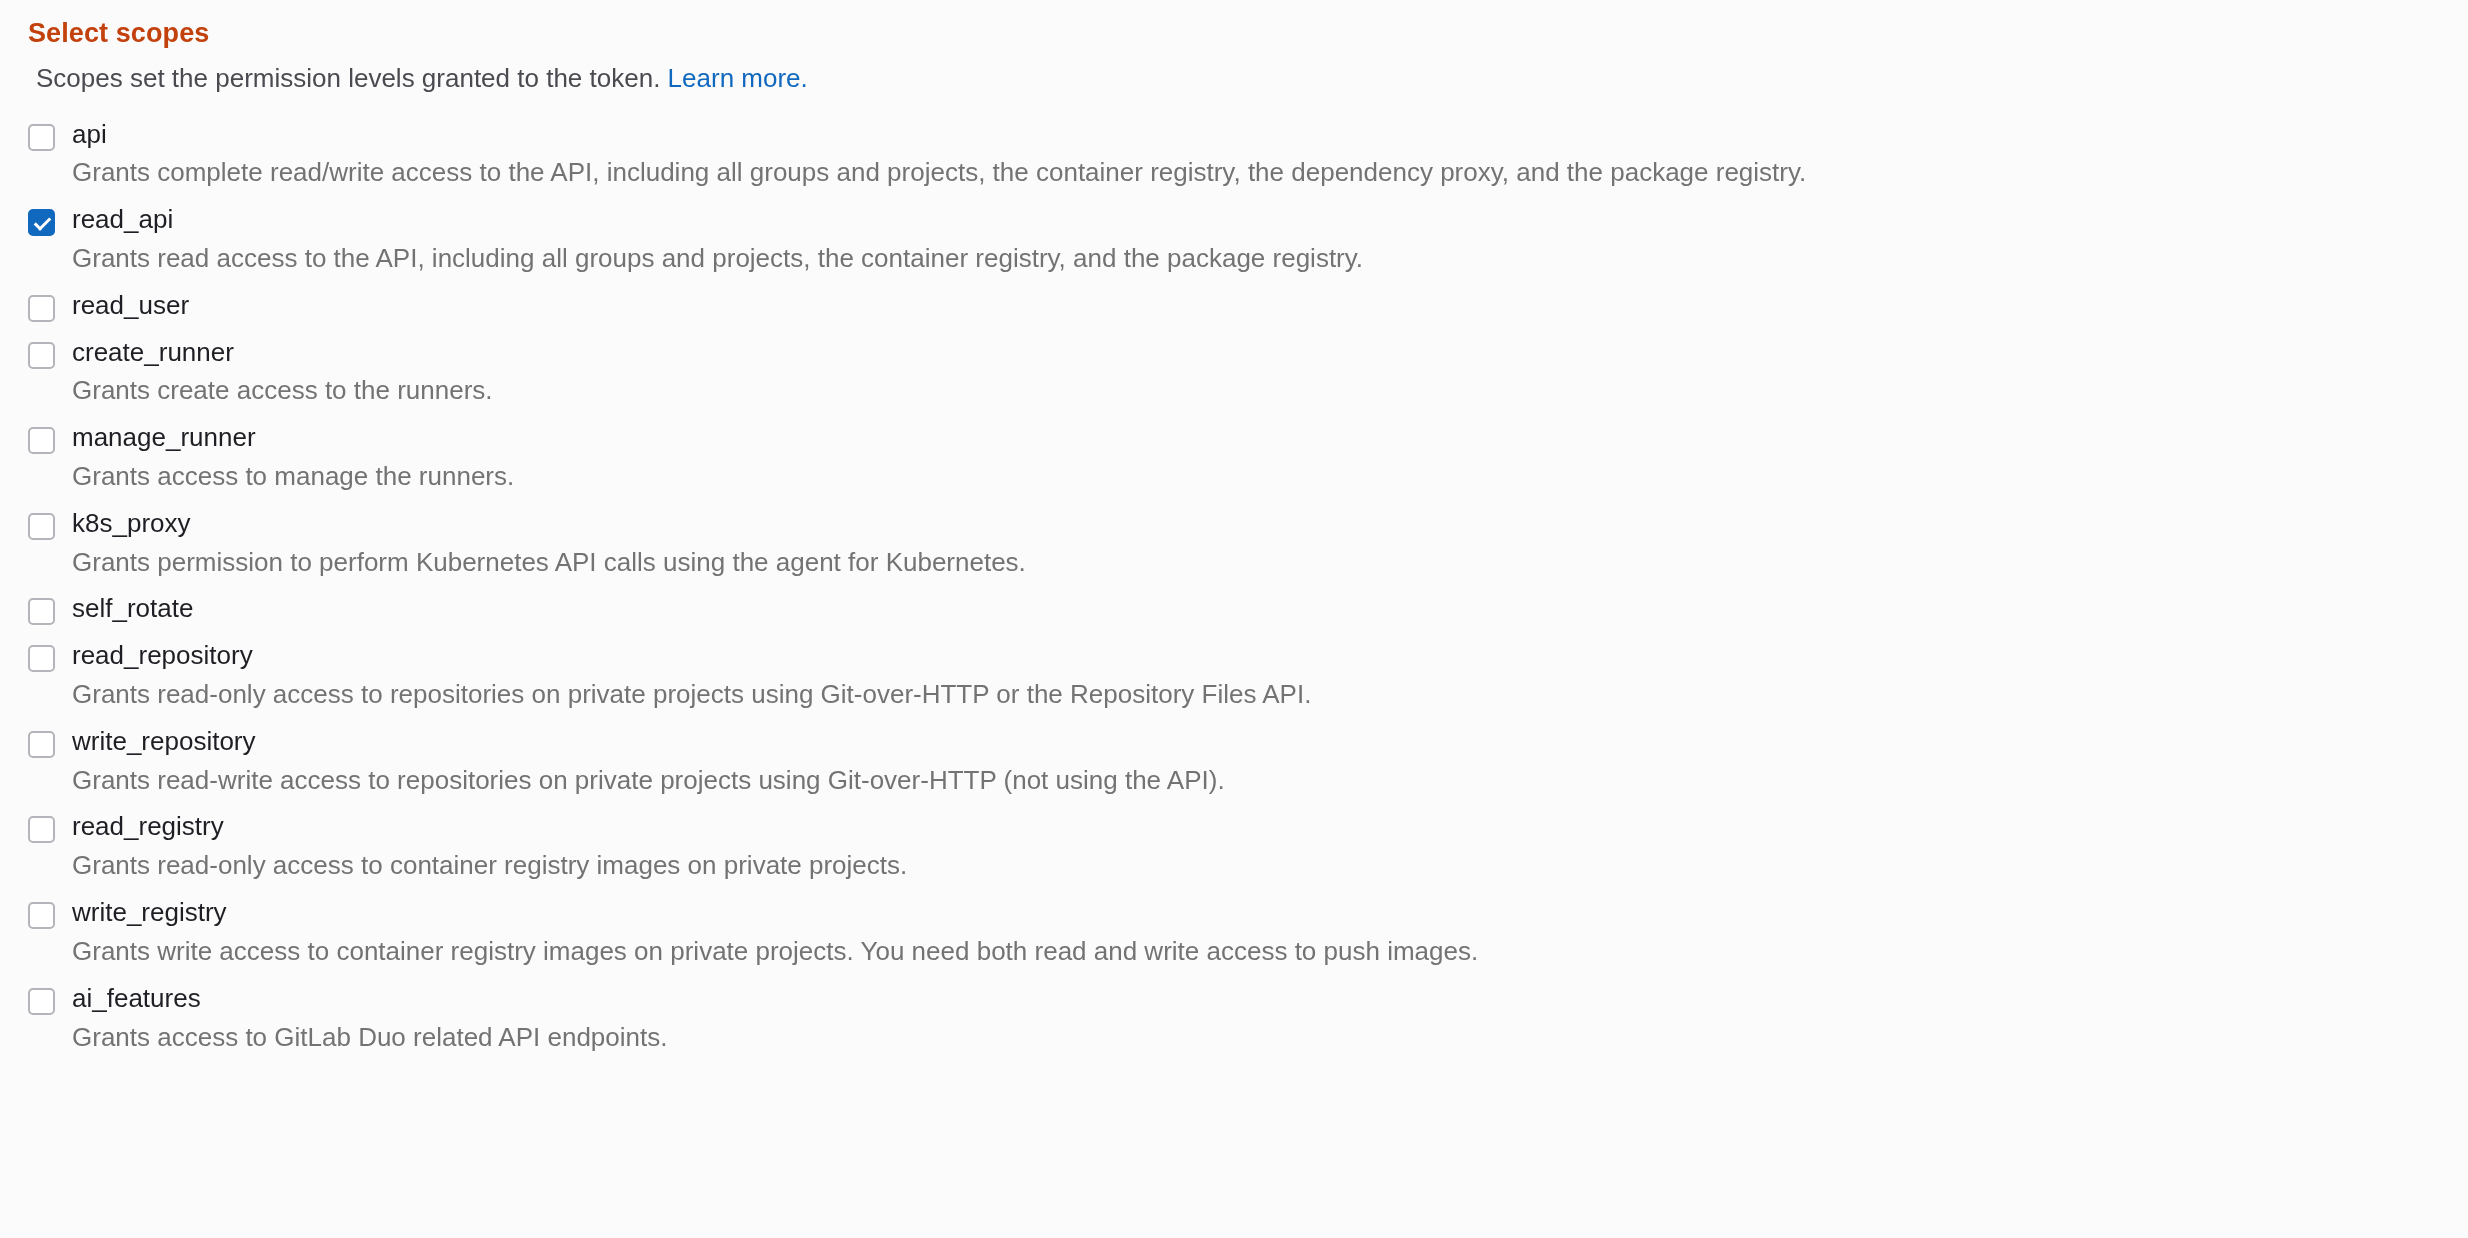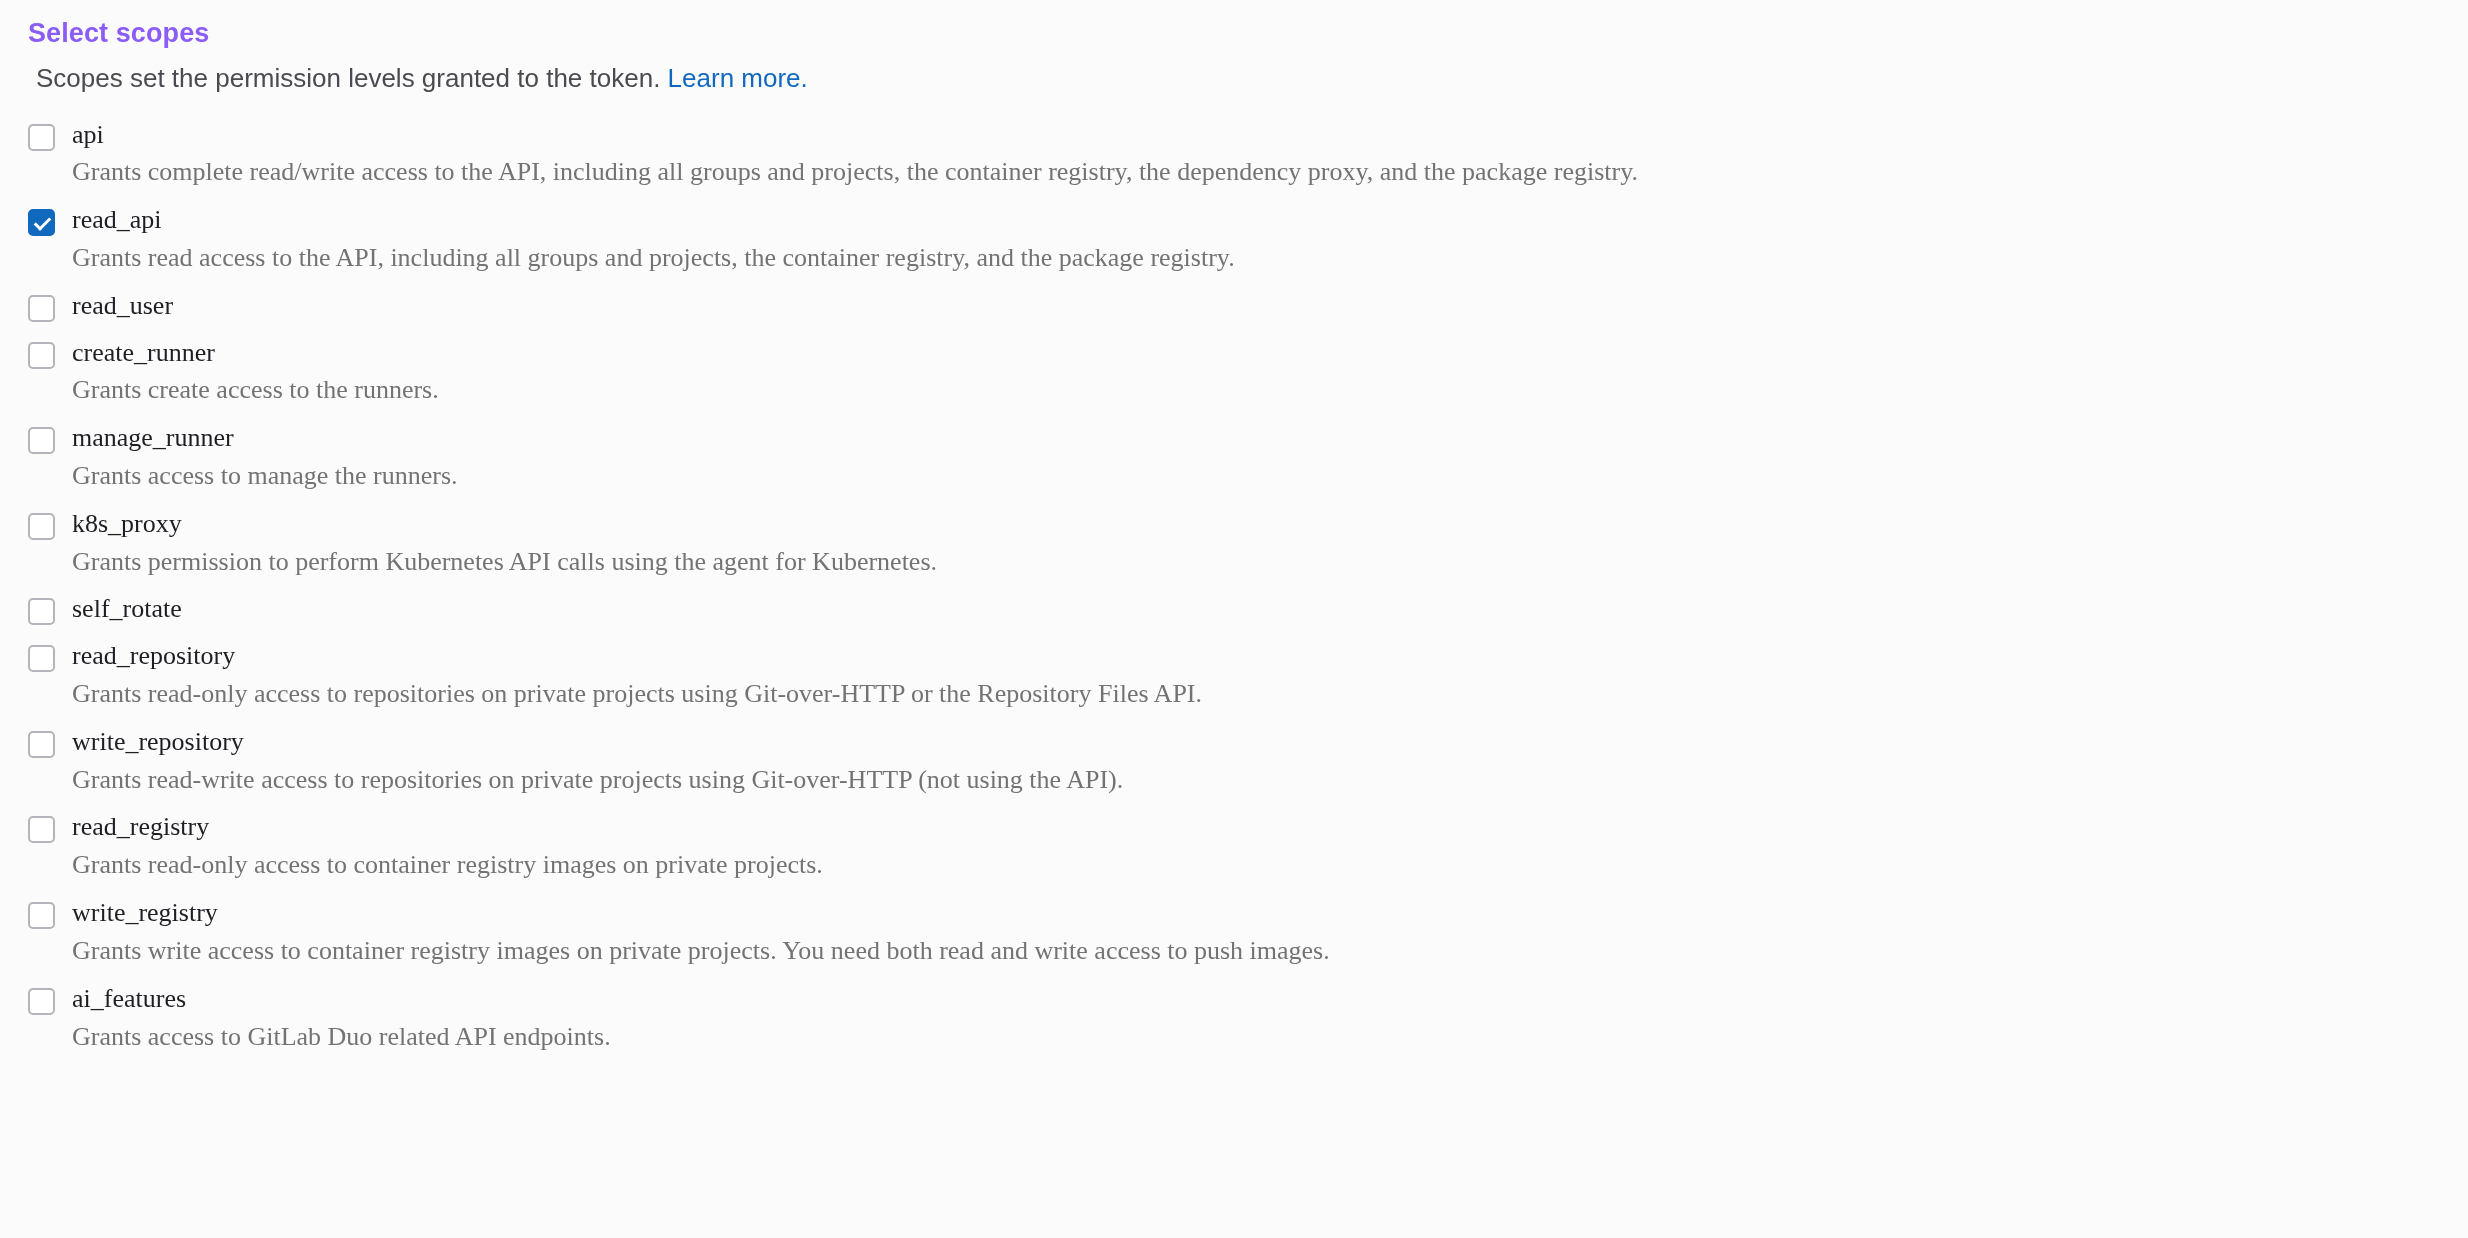--- a/index.html
+++ b/index.html
@@ -14,42 +14,41 @@
     color: #1f1e24;
     -webkit-font-smoothing: antialiased;
   }
   .panel {
     padding: 18px 28px 0 28px;
     box-sizing: border-box;
   }
   .section-title {
     font-size: 27px;
     font-weight: bold;
-    color: #8b5cf6;
+    color: #c2410c;
     letter-spacing: 0.1px;
     margin: 0 0 13px 0;
   }
   .section-desc {
     font-size: 26px;
     color: #4b4a51;
     margin: 0 0 23px 8px;
     line-height: 1.25;
   }
   .section-desc a {
     color: #1068bf;
     text-decoration: none;
   }
   .scope-list {
     display: block;
   }
   .scope-item {
     display: flex;
     align-items: flex-start;
     margin-bottom: 13px;
-    font-family: Liberation Serif, serif;
   }
   .checkbox {
     width: 27px;
     height: 27px;
     min-width: 27px;
     border: 2px solid #b6b4ba;
     border-radius: 5px;
     background: #ffffff;
     box-sizing: border-box;
     margin-top: 6px;

